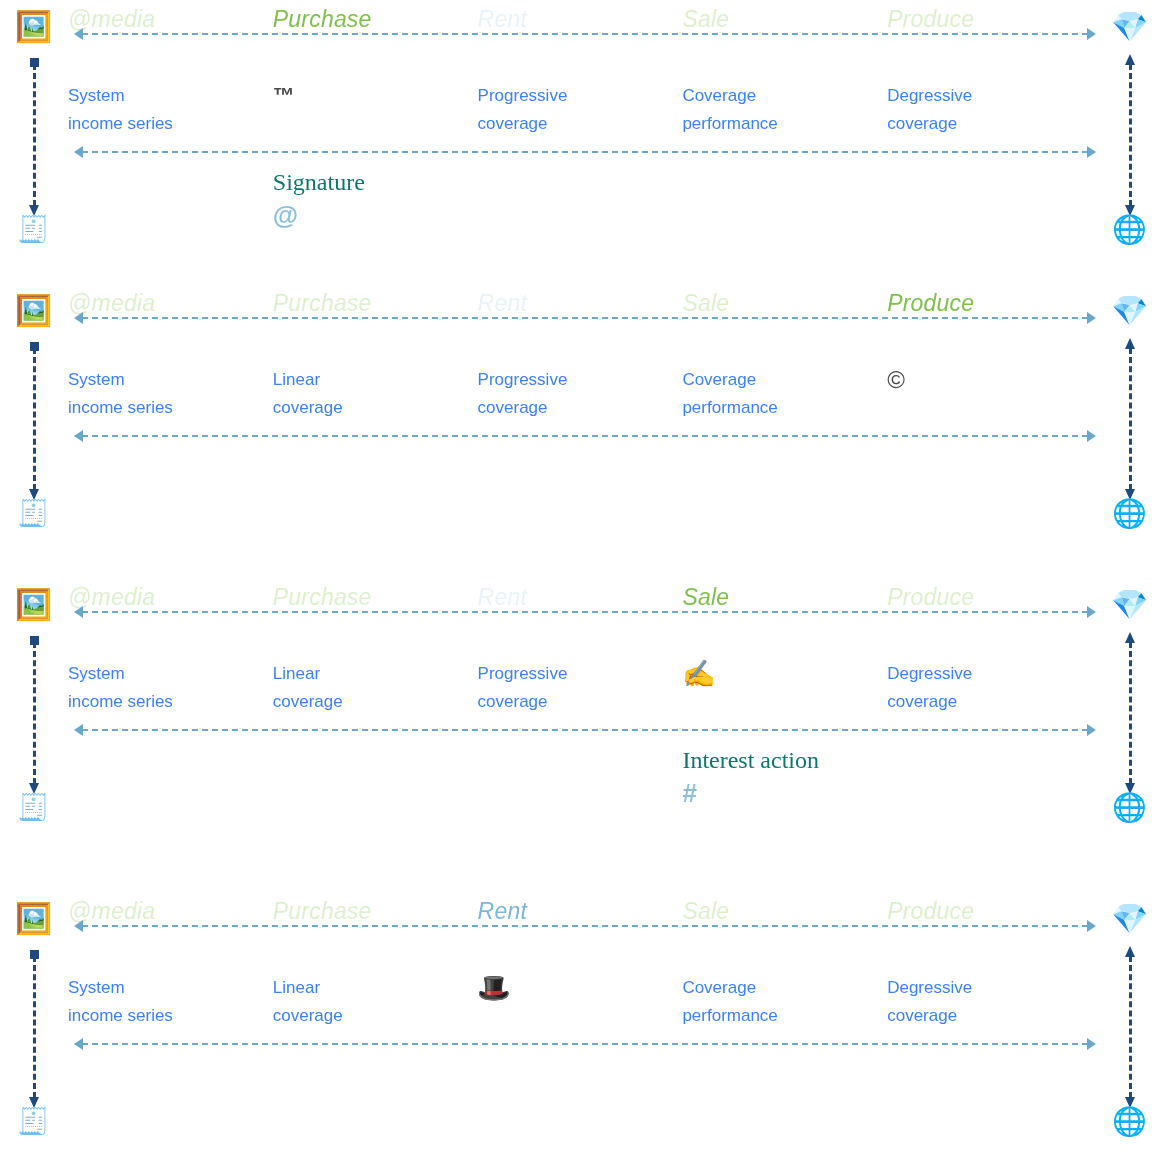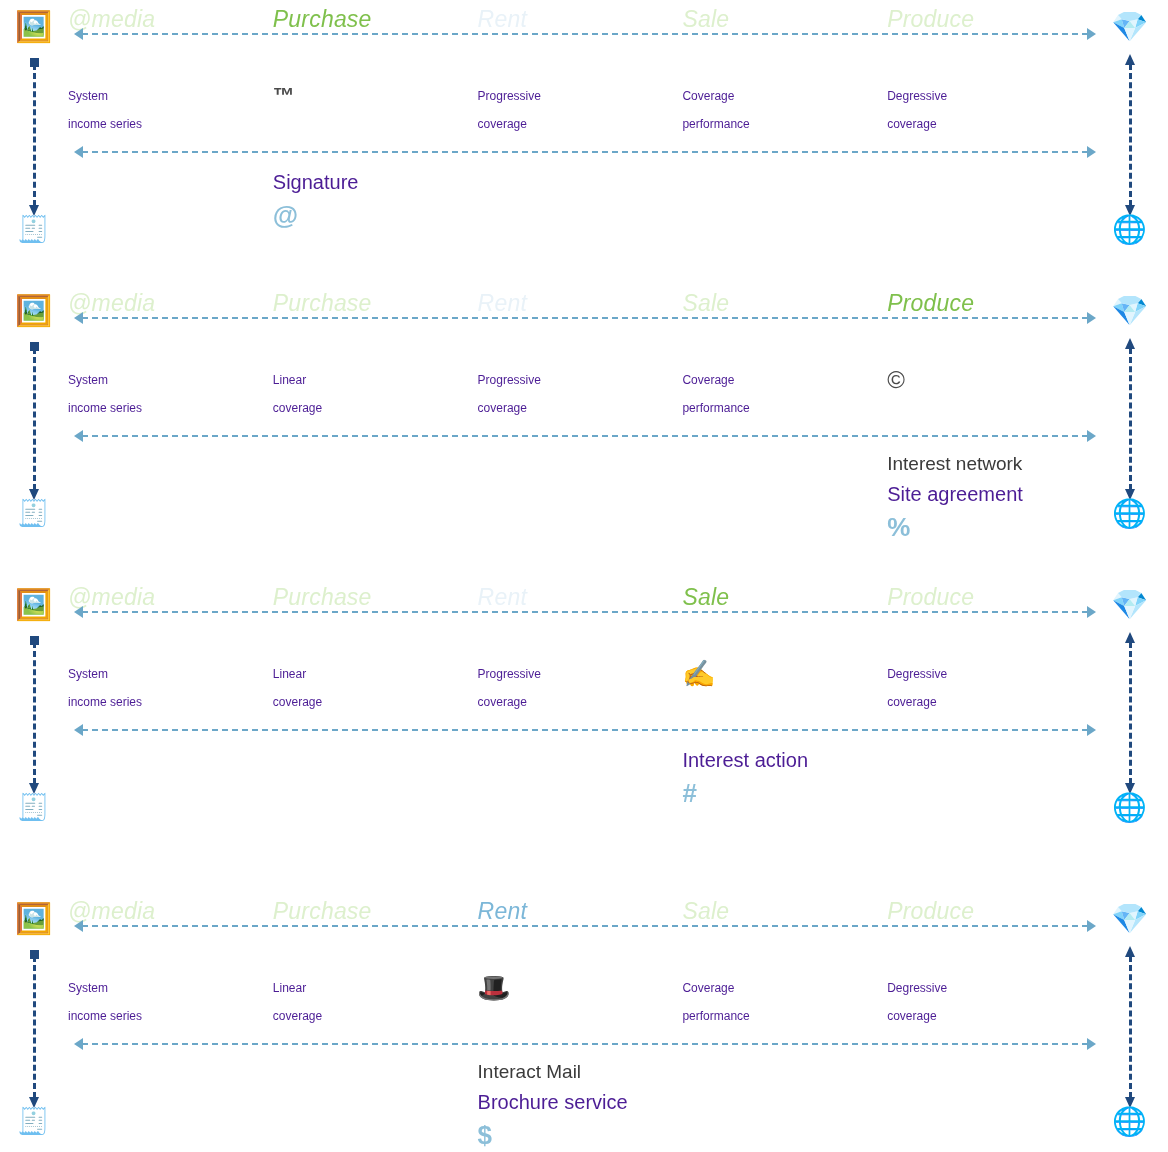--- a/index.html
+++ b/index.html
@@ -154,23 +154,23 @@
     top: 0px;
     width: 0;
     height: 0;
     border-top: 6px solid transparent;
     border-bottom: 6px solid transparent;
     border-left: 9px solid #6ba7c8;
   }
 
   
   .sub-label {
-    font-size: 12px;
+    font-size: 17px;
     line-height: 28px;
-    color: #4c1d95;
+    color: #3b82f6;
     white-space: nowrap;
   }
   .cell-glyph {
     font-size: 22px;
     line-height: 28px;
     color: #4a4a4a;
     font-weight: 700;
   }
   .cell-glyph.big-emoji {
     font-size: 27px;
@@ -183,24 +183,25 @@
   }
 
   
   .foot-title {
     font-size: 19px;
     line-height: 28px;
     color: #3b3b3b;
     white-space: nowrap;
   }
   .foot-sub {
-    font-size: 20px;
+    font-size: 24px;
     line-height: 32px;
-    color: #4c1d95;
+    color: #0f766e;
     white-space: nowrap;
+    font-family: Liberation Serif, serif;
   }
   .foot-sym {
     font-size: 26px;
     line-height: 34px;
     color: #8cbfd9;
     font-weight: 600;
   }
   .foot-blank { visibility: hidden; }
 </style>
 </head>
@@ -367,25 +368,20 @@
         </div>
         <div class="col">
           <div class="foot-blank">.</div>
         </div>
         <div class="col">
           <div class="foot-blank">.</div>
         </div>
         <div class="col">
           <div class="foot-blank">.</div>
         </div>
-        <div class="col">
-          <div class="foot-title">Interest network</div>
-          <div class="foot-sub">Site agreement</div>
-          <div class="foot-sym">%</div>
-        </div>
       </div>
     </div>
     <div class="panel panel-3" style="top: 578px;">
       <div class="rail-left">
         <div class="rail-emoji top" style="top: 12px;">🖼️</div>
         <div class="vconn" style="top: 64px; height: 142px;">
           <div class="vline"></div>
           <div class="cap-square"></div>
           <div class="cap-arrow-down"></div>
         </div>
@@ -527,33 +523,14 @@
         <div class="col">
           <div class="sub-label">Degressive</div>
           <div class="sub-label">coverage</div>
         </div>
       </div>
       <div class="hconn" style="top: 146px;">
         <div class="hline"></div>
         <div class="arrow-left"></div>
         <div class="arrow-right"></div>
       </div>
-      <div class="cols" style="top: 166px;">
-        <div class="col">
-          <div class="foot-blank">.</div>
-        </div>
-        <div class="col">
-          <div class="foot-blank">.</div>
-        </div>
-        <div class="col">
-          <div class="foot-title">Interact Mail</div>
-          <div class="foot-sub">Brochure service</div>
-          <div class="foot-sym">$</div>
-        </div>
-        <div class="col">
-          <div class="foot-blank">.</div>
-        </div>
-        <div class="col">
-          <div class="foot-blank">.</div>
-        </div>
-      </div>
     </div>
   </div>
 
 </body></html>

